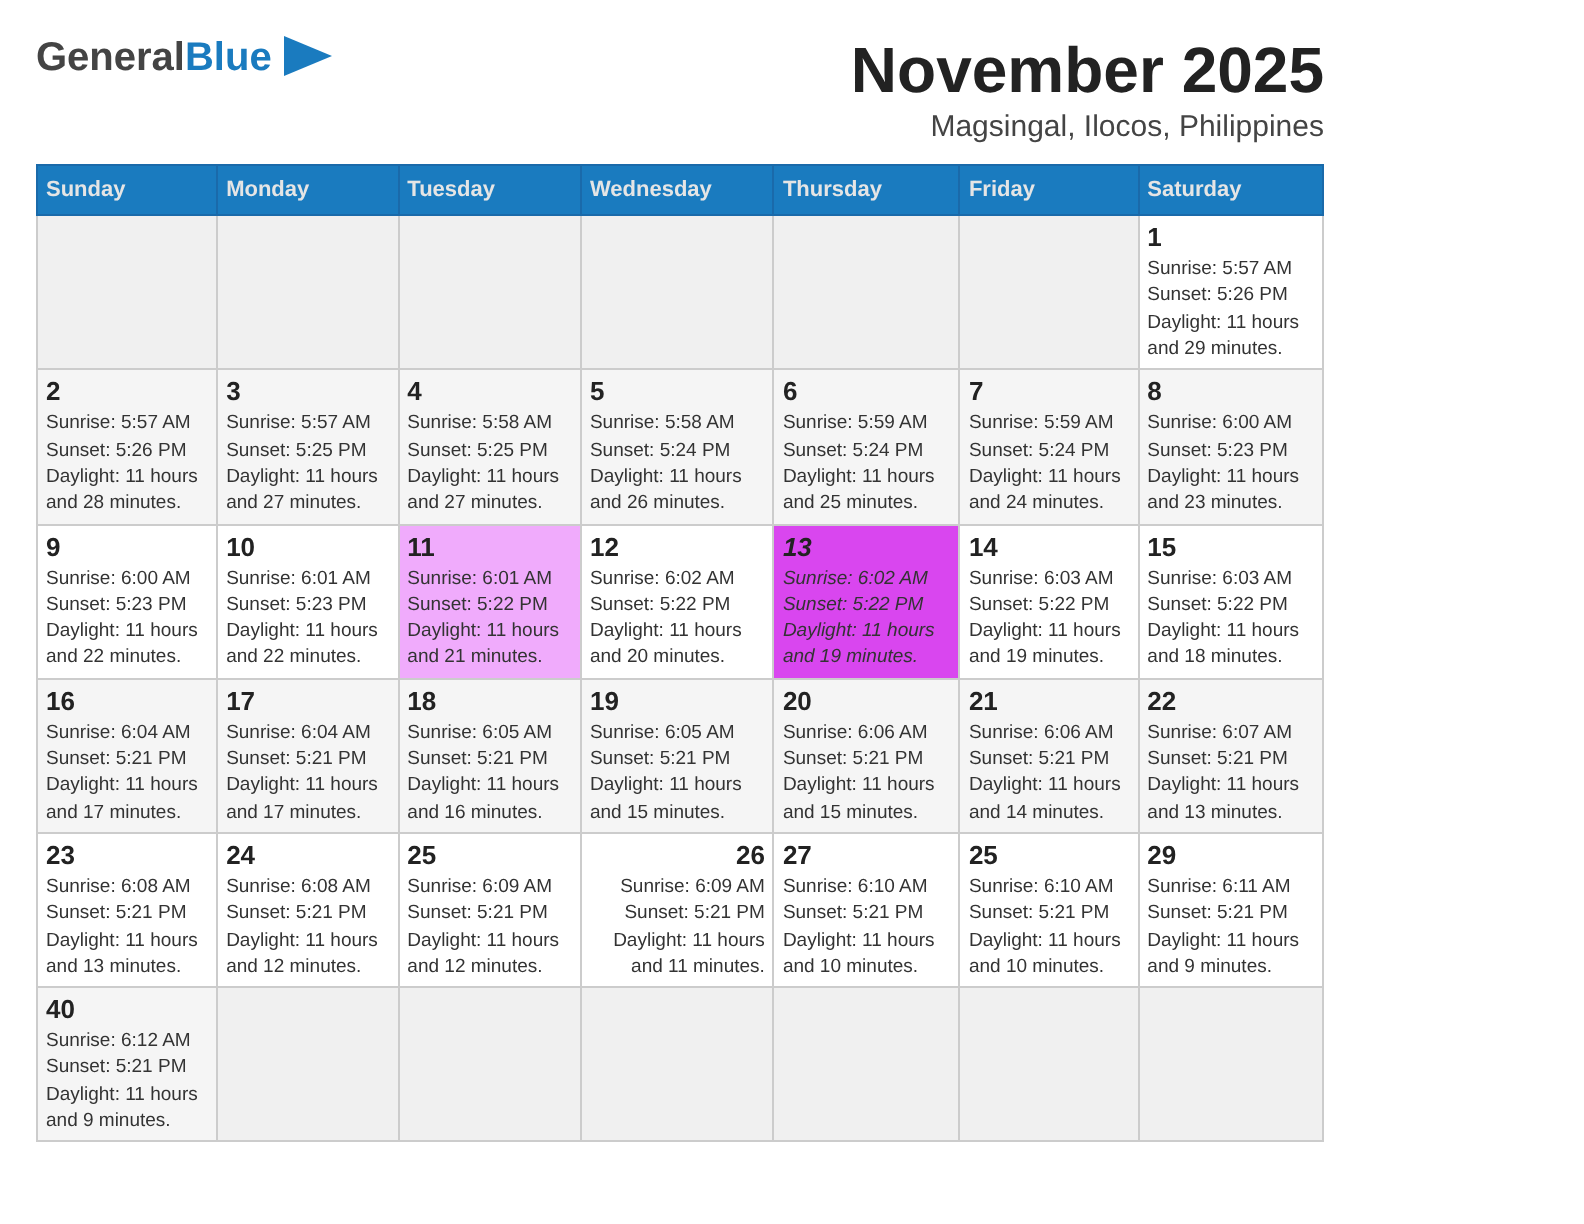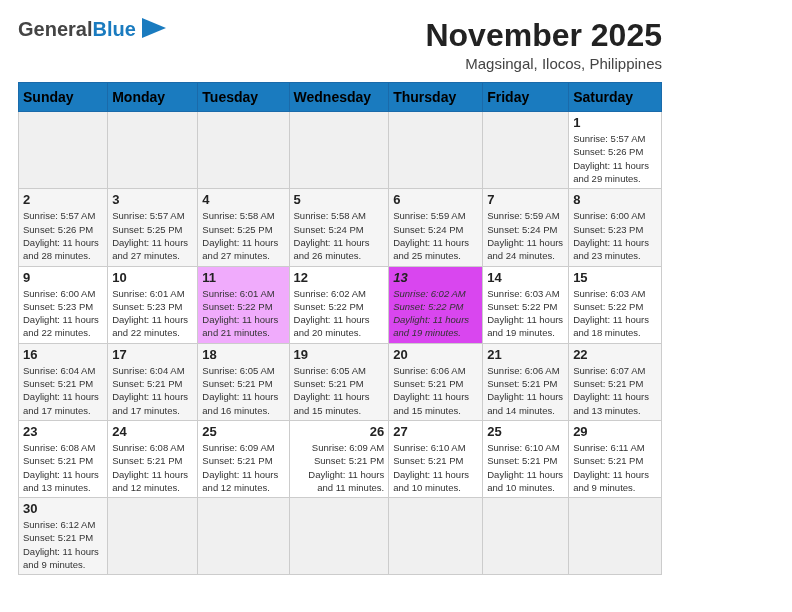--- a/index.html
+++ b/index.html
@@ -45,22 +45,22 @@
       color: #444;
       margin-top: 2px;
     }
     .calendar {
       width: 100%;
       border-collapse: collapse;
       border: 1px solid #ccc;
     }
     .calendar th {
       background: #1a7bbf;
-      color: #000000;
-      font-size: 14px;
+      color: #e5e5e5;
+      font-size: 11px;
       font-weight: bold;
       padding: 6px 4px;
       text-align: left;
       border: 1px solid #1a6aaa;
     }
     .calendar td {
       vertical-align: top;
       border: 1px solid #ccc;
       padding: 3px 4px;
       width: 108px;
@@ -338,21 +338,21 @@
           <td style="background: rgb(255, 255, 255);">
             <span class="day-number">29</span>
             <div class="day-info" style="white-space: pre-line;">Sunrise: 6:11 AM
 Sunset: 5:21 PM
 Daylight: 11 hours
 and 9 minutes.</div>
           </td>
         </tr>
         <tr>
           <td style="background: rgb(245, 245, 245);">
-            <span class="day-number">30</span>
+            <span class="day-number">40</span>
             <div class="day-info" style="white-space: pre-line;">Sunrise: 6:12 AM
 Sunset: 5:21 PM
 Daylight: 11 hours
 and 9 minutes.</div>
           </td>
           <td class="empty" style="background: rgb(240, 240, 240);"></td>
           <td class="empty" style="background: rgb(240, 240, 240);"></td>
           <td class="empty" style="background: rgb(240, 240, 240);"></td>
           <td class="empty" style="background: rgb(240, 240, 240);"></td>
           <td class="empty" style="background: rgb(240, 240, 240);"></td>

